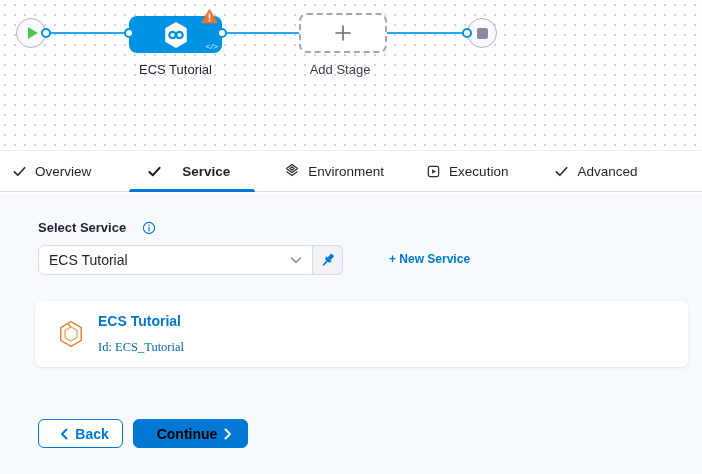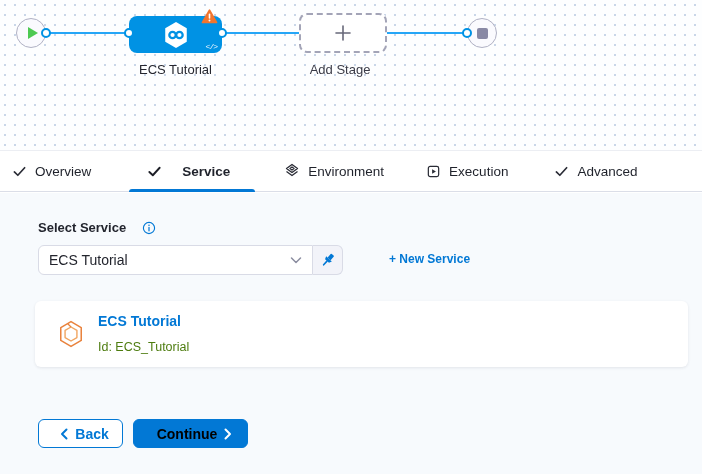--- a/index.html
+++ b/index.html
@@ -92,21 +92,21 @@
     color:#0278D5; cursor:pointer; text-decoration:none;margin-left:22px;
   }
 
   .service-card {
     position:absolute; left:35px; top:301px; width:653px; height:66px;
     background:#fff; border-radius:6px; box-shadow:0 1px 3px rgba(40,41,61,0.10);
     display:flex; align-items:center; padding-left:23px; cursor:pointer;
   }
   .card-icon { display:flex; margin-right:14px; }
   .card-title { font-size:14px; font-weight:bold; color:#0278D5; line-height:1.3; }
-  .card-id { font-size:12.5px; color:#4d7c0f; line-height:1.3; margin-top:9px; }
+  .card-id { font-size:12.5px; color:#0369a1; line-height:1.3; margin-top:9px;font-family:Liberation Serif, serif; }
 
   .footer-btns { position:absolute; left:38px; top:419px; display:flex; gap:10px; }
   .btn { height:29px; border-radius:6px; display:flex; align-items:center; justify-content:center;
          gap:7px; font-size:14px; font-weight:bold; cursor:pointer; font-family:Liberation Sans, sans-serif;padding-left:8px; }
   .btn-back { width:85px; background:#fff; border:1px solid #0278D5; color:#0278D5; }
   .btn-continue { width:115px; background:#0278D5; border:1px solid #0278D5; color:#000000; }
   svg { display:block; }
 </style>
 </head>
 <body>

